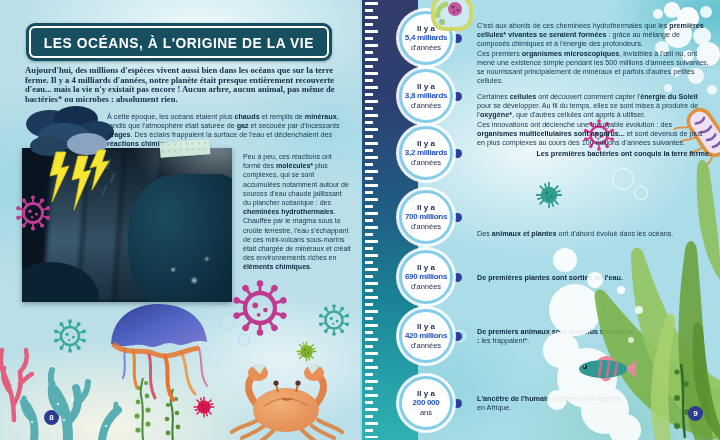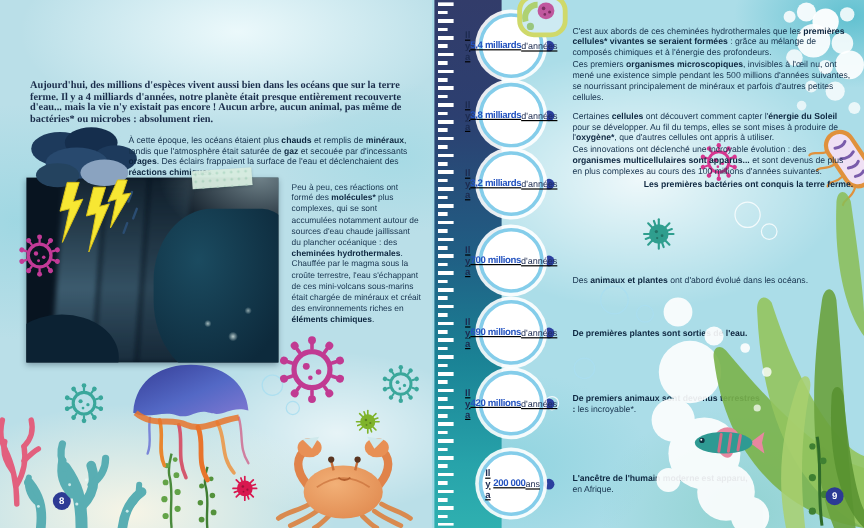--- a/index.html
+++ b/index.html
@@ -58,22 +58,22 @@
 
   
   .ruler{left:2px;top:0;width:56px;height:440px;z-index:4;
     background:linear-gradient(180deg,#323c6a 0%,#2c3f70 22%,#205e84 48%,#1a8295 68%,#27a3aa 88%,#2fb0b0 100%);}
   .ruler::before{content:"";position:absolute;left:3px;top:2px;bottom:2px;width:13px;
     background:repeating-linear-gradient(#fff 0 3px, transparent 3px 14px);}
   .ruler::after{content:"";position:absolute;left:3px;top:2px;bottom:2px;width:8px;
     background:repeating-linear-gradient(transparent 0 7px, #fff 7px 10px, transparent 10px 14px);}
 
   .tl-circle{width:54px;height:54px;left:39px;border-radius:50%;background:#fff;border:3px solid #84cdea;
-    box-shadow:0 0 0 3px rgba(255,255,255,.9);z-index:10;display:flex;flex-direction:row;
-    align-items:center;justify-content:center;text-align:center;box-sizing:border-box;text-decoration:underline;}
+    box-shadow:0 0 0 3px rgba(255,255,255,.9);z-index:10;display:flex;flex-direction:column;
+    align-items:center;justify-content:center;text-align:center;box-sizing:border-box;}
   .tl-prefix{font-weight:700;font-size:8px;color:#1d2b50;line-height:9px;}
   .tl-value{font-weight:700;font-size:8px;color:#2453c0;line-height:10px;letter-spacing:-.3px;white-space:nowrap;}
   .tl-unit{font-size:7.5px;color:#1d2b50;line-height:9px;}
   .tl-line{left:84px;width:14px;height:3px;background:#2b3f9e;z-index:9;}
   .tl-dot{left:93px;width:9px;height:9px;border-radius:50%;background:#2b3f9e;z-index:9;}
   .tl-text{left:117px;width:234px;margin:0;font-size:7.2px;line-height:9.2px;color:#17334e;z-index:12;}
   .tl-text .b{font-weight:700;color:#0e2740;}
 
   .badge{width:15px;height:15px;border-radius:50%;background:#2c3a94;color:#fff;font-size:8px;font-weight:700;
     display:flex;align-items:center;justify-content:center;}
@@ -158,20 +158,23 @@
       <circle cx="4" cy="2" r="1.7" fill="rgba(0,0,0,.28)"></circle>
       <circle cx="-2" cy="5" r="1.4" fill="rgba(0,0,0,.28)"></circle>
     </symbol>
   </defs>
 </svg>
 
 <div class="spread">
 
   <div class="page page-left">
 
+    <div class="abs banner">
+      <span>LES OCÉANS, À L'ORIGINE DE LA VIE</span>
+    </div>
 
     <p class="abs intro">Aujourd'hui, des millions d'espèces vivent aussi bien dans les océans que sur la terre ferme. Il y a 4 milliards d'années, notre planète était presque entièrement recouverte d'eau... mais la vie n'y existait pas encore ! Aucun arbre, aucun animal, pas même de bactéries* ou microbes : absolument rien.</p>
 
     <svg class="abs" style="left:20px;top:102px;z-index:12;" width="104" height="120" viewBox="0 0 104 120">
       <g stroke="#2b4d72" stroke-width="2" stroke-linecap="round">
         <line x1="80" y1="52" x2="77" y2="60"></line>
           <line x1="90" y1="58" x2="87" y2="66"></line>
         <line x1="72" y1="64" x2="69" y2="72"></line>
           <line x1="94" y1="72" x2="91" y2="80"></line>
         <line x1="62" y1="58" x2="59" y2="66"></line>
@@ -497,21 +500,21 @@
       <div class="tl-unit">ans</div>
     </div>
     <div class="abs tl-line" style="top:401.5px;"></div>
       <div class="abs tl-dot" style="top:398.5px;"></div>
 
     <p class="abs tl-text" style="top:21px;"><span>C'est aux abords de ces cheminées hydrothermales que les </span><span class="b">premières cellules* vivantes se seraient formées</span><span> : grâce au mélange de composés chimiques et à l'énergie des profondeurs.</span><br><span>Ces premiers </span><span class="b">organismes microscopiques</span><span>, invisibles à l'œil nu, ont mené une existence simple pendant les 500 millions d'années suivantes, se nourrissant principalement de minéraux et parfois d'autres petites cellules.</span></p>
     <p class="abs tl-text" style="top:92px;"><span>Certaines </span><span class="b">cellules</span><span> ont découvert comment capter l'</span><span class="b">énergie du Soleil</span><span> pour se développer. Au fil du temps, elles se sont mises à produire de l'</span><span class="b">oxygène*</span><span>, que d'autres cellules ont appris à utiliser.</span><br><span>Ces innovations ont déclenché une incroyable évolution : des </span><span class="b">organismes multicellulaires sont apparus...</span><span> et sont devenus de plus en plus complexes au cours des 100 millions d'années suivantes.</span></p>
     <p class="abs tl-text" style="top:149px;text-align:right;"><span class="b">Les premières bactéries ont conquis la terre ferme.</span></p>
     <p class="abs tl-text" style="top:229px;"><span>Des </span><span class="b">animaux et plantes</span><span> ont d'abord évolué dans les océans.</span></p>
     <p class="abs tl-text" style="top:273px;"><span class="b">De premières plantes sont sorties de l'eau.</span></p>
-    <p class="abs tl-text" style="top:327px;width:160px;"><span class="b">De premiers animaux sont devenus terrestres :</span><span> les incroyable*.</span></p>
+    <p class="abs tl-text" style="top:327px;width:160px;"><span class="b">De premiers animaux sont devenus terrestres :</span><span> les frappaient*.</span></p>
     <p class="abs tl-text" style="top:394px;width:150px;"><span class="b">L'ancêtre de l'humain moderne est apparu,</span><span> en Afrique.</span></p>
 
     <div class="abs badge badge-right">
       <span>9</span>
     </div>
   </div>
 
   <div class="spine"></div>
 </div>
 

